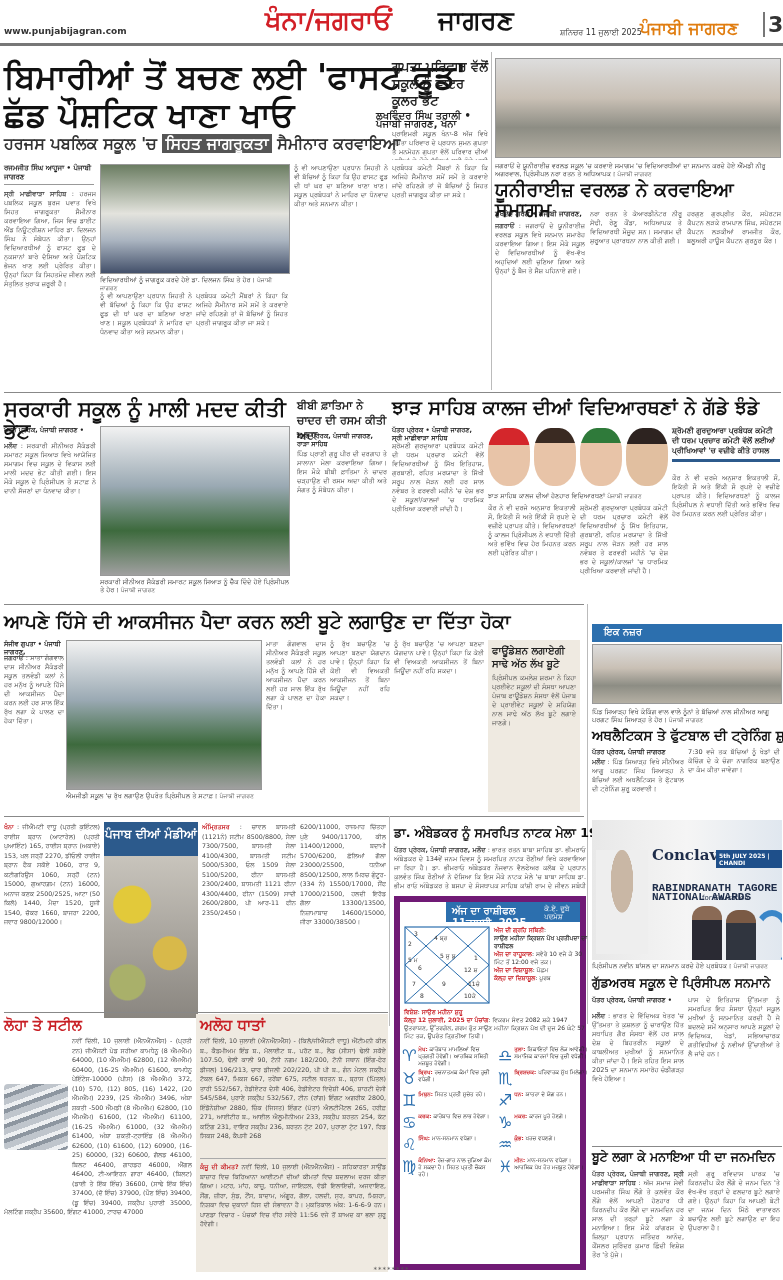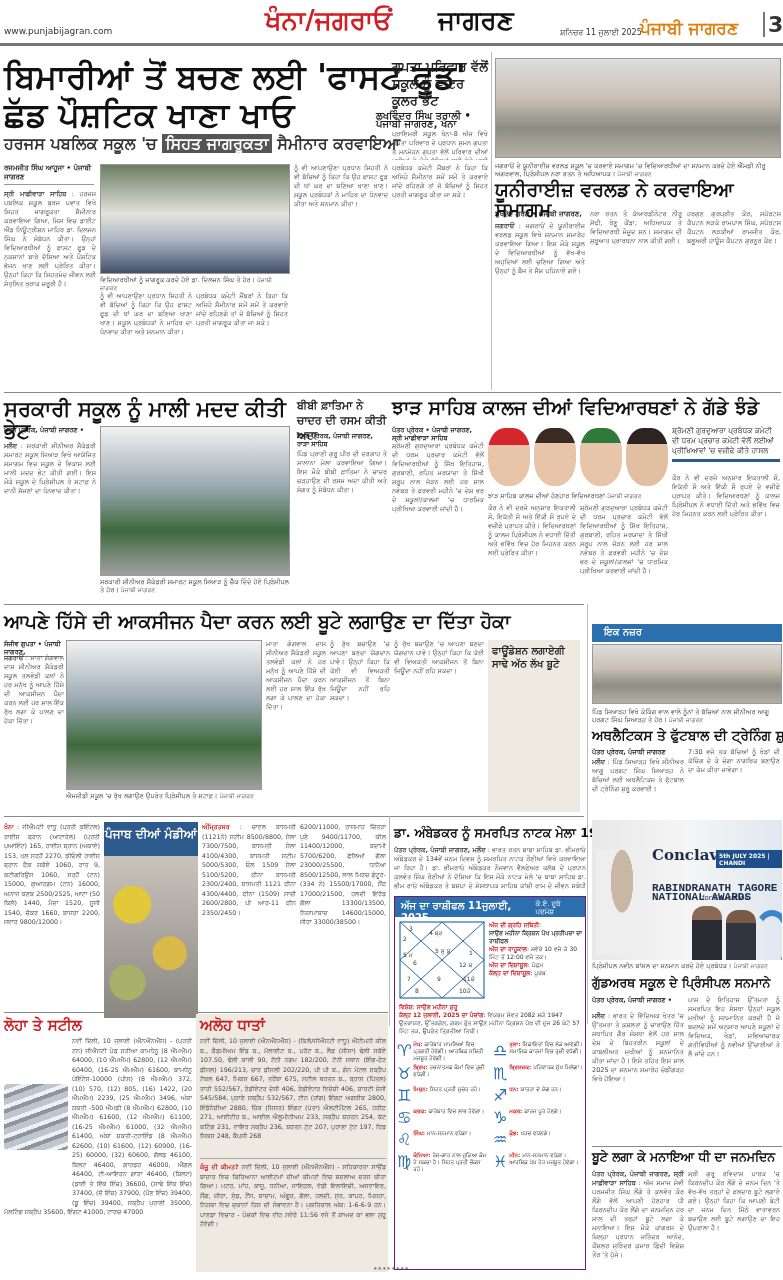--- a/index.html
+++ b/index.html
@@ -1,19 +1,19 @@
 <!DOCTYPE html>
 <html><head>
 <meta charset="utf-8">
 <style>
   * { box-sizing: border-box; margin: 0; padding: 0; }
   body { width: 783px; height: 1280px; background: #fff; font-family: "DejaVu Sans", sans-serif; color: #222; overflow: hidden; position: relative; }
   .abs { position: absolute; }
   .masthead { left: 0; top: 0; width: 783px; height: 46px; border-bottom: 3px solid #777; }
-  .site-url { left: 4px; top: 26px; font-size: 9px; font-weight: normal; color: #333; }
+  .site-url { left: 4px; top: 26px; font-size: 9px; font-weight: bold; color: #333; }
   .edition-red { left: 265px; top: 5px; font-size: 26px; font-weight: bold; color: #d21f26; font-family: "DejaVu Sans", sans-serif; }
   .edition-black { left: 438px; top: 5px; font-size: 26px; font-weight: bold; color: #111; }
   .date-line { left: 560px; top: 28px; font-size: 8px; color: #333; }
   .brand { left: 640px; top: 18px; font-size: 17px; font-weight: bold; color: #e07d10; }
   .page-num { left: 763px; top: 12px; font-size: 22px; font-weight: bold; color: #333; border-left: 2px solid #777; padding-left: 3px; }
 
   .h-big { font-weight: bold; color: #111; line-height: 1.05; }
   .body-text { font-size: 6.5px; line-height: 9px; color: #444; text-align: justify; overflow: hidden; }
   .byline { font-size: 7px; font-weight: bold; color: #222; }
   .caption { font-size: 6.5px; color: #333; line-height: 8px; overflow: hidden; }
@@ -90,35 +90,36 @@
 <div class="abs h-big" style="left:392px;top:398px;width:390px;font-size:19px;">ਝਾੜ ਸਾਹਿਬ ਕਾਲਜ ਦੀਆਂ ਵਿਦਿਆਰਥਣਾਂ ਨੇ ਗੱਡੇ ਝੰਡੇ</div>
 <div class="abs byline" style="left:392px;top:426px;width:92px;font-size:6.5px;line-height:8px;">ਪੱਤਰ ਪ੍ਰੇਰਕ • ਪੰਜਾਬੀ ਜਾਗਰਣ, ਸ੍ਰੀ ਮਾਛੀਵਾੜਾ ਸਾਹਿਬ</div>
 <div class="abs body-text" style="left:392px;top:442px;width:92px;height:158px;">ਸ਼੍ਰੋਮਣੀ ਗੁਰਦੁਆਰਾ ਪ੍ਰਬੰਧਕ ਕਮੇਟੀ ਦੀ ਧਰਮ ਪ੍ਰਚਾਰ ਕਮੇਟੀ ਵੱਲੋਂ ਵਿਦਿਆਰਥੀਆਂ ਨੂੰ ਸਿੱਖ ਇਤਿਹਾਸ, ਗੁਰਬਾਣੀ, ਰਹਿਤ ਮਰਯਾਦਾ ਤੇ ਸਿੱਖੀ ਸਰੂਪ ਨਾਲ ਜੋੜਨ ਲਈ ਹਰ ਸਾਲ ਨਵੰਬਰ ਤੇ ਫਰਵਰੀ ਮਹੀਨੇ 'ਚ ਦੇਸ਼ ਭਰ ਦੇ ਸਕੂਲਾਂ/ਕਾਲਜਾਂ 'ਚ ਧਾਰਮਿਕ ਪ੍ਰੀਖਿਆ ਕਰਵਾਈ ਜਾਂਦੀ ਹੈ।</div>
 <div class="abs face" style="left:488px;top:428px;width:42px;height:58px;background:linear-gradient(180deg,#d4262b 0 30%,#e8c4a8 30% 100%);"></div>
 <div class="abs face" style="left:534px;top:428px;width:42px;height:58px;background:linear-gradient(180deg,#3a2a22 0 25%,#e8c4a8 25% 100%);"></div>
 <div class="abs face" style="left:580px;top:428px;width:42px;height:58px;background:linear-gradient(180deg,#2f7a3a 0 25%,#e8c4a8 25% 100%);"></div>
 <div class="abs face" style="left:626px;top:428px;width:42px;height:58px;background:linear-gradient(180deg,#2d2320 0 28%,#e1bfa0 28% 100%);"></div>
 <div class="abs caption" style="left:488px;top:492px;width:180px;"><span>ਝਾੜ ਸਾਹਿਬ ਕਾਲਜ ਦੀਆਂ ਹੋਣਹਾਰ ਵਿਦਿਆਰਥਣਾਂ</span> <span class="credit">ਪੰਜਾਬੀ ਜਾਗਰਣ</span></div>
 <div class="abs body-text" style="left:488px;top:504px;width:88px;height:96px;">ਕੌਰ ਨੇ ਵੀ ਦਰਜੇ ਅਨੁਸਾਰ ਇਕਤਾਲੀ ਸੌ, ਇਕੱਤੀ ਸੌ ਅਤੇ ਇੱਕੀ ਸੌ ਰੁਪਏ ਦੇ ਵਜ਼ੀਫੇ ਪ੍ਰਾਪਤ ਕੀਤੇ। ਵਿਦਿਆਰਥਣਾਂ ਨੂੰ ਕਾਲਜ ਪ੍ਰਿੰਸੀਪਲ ਨੇ ਵਧਾਈ ਦਿੱਤੀ ਅਤੇ ਭਵਿੱਖ ਵਿਚ ਹੋਰ ਮਿਹਨਤ ਕਰਨ ਲਈ ਪ੍ਰੇਰਿਤ ਕੀਤਾ।</div>
 <div class="abs body-text" style="left:580px;top:504px;width:88px;height:96px;">ਸ਼੍ਰੋਮਣੀ ਗੁਰਦੁਆਰਾ ਪ੍ਰਬੰਧਕ ਕਮੇਟੀ ਦੀ ਧਰਮ ਪ੍ਰਚਾਰ ਕਮੇਟੀ ਵੱਲੋਂ ਵਿਦਿਆਰਥੀਆਂ ਨੂੰ ਸਿੱਖ ਇਤਿਹਾਸ, ਗੁਰਬਾਣੀ, ਰਹਿਤ ਮਰਯਾਦਾ ਤੇ ਸਿੱਖੀ ਸਰੂਪ ਨਾਲ ਜੋੜਨ ਲਈ ਹਰ ਸਾਲ ਨਵੰਬਰ ਤੇ ਫਰਵਰੀ ਮਹੀਨੇ 'ਚ ਦੇਸ਼ ਭਰ ਦੇ ਸਕੂਲਾਂ/ਕਾਲਜਾਂ 'ਚ ਧਾਰਮਿਕ ਪ੍ਰੀਖਿਆ ਕਰਵਾਈ ਜਾਂਦੀ ਹੈ।</div>
-<div class="abs" style="left:672px;top:426px;width:108px;font-size:7.5px;font-weight:normal;line-height:10px;color:#222;border-bottom:3px solid #2c5a8c;padding-bottom:3px;">ਸ਼੍ਰੋਮਣੀ ਗੁਰਦੁਆਰਾ ਪ੍ਰਬੰਧਕ ਕਮੇਟੀ ਦੀ ਧਰਮ ਪ੍ਰਚਾਰ ਕਮੇਟੀ ਵੱਲੋਂ ਲਈਆਂ ਪ੍ਰੀਖਿਆਵਾਂ 'ਚ ਵਜ਼ੀਫੇ ਕੀਤੇ ਹਾਸਲ</div>
+<div class="abs" style="left:672px;top:426px;width:108px;font-size:7.5px;font-weight:bold;line-height:10px;color:#222;border-bottom:3px solid #2c5a8c;padding-bottom:3px;">ਸ਼੍ਰੋਮਣੀ ਗੁਰਦੁਆਰਾ ਪ੍ਰਬੰਧਕ ਕਮੇਟੀ ਦੀ ਧਰਮ ਪ੍ਰਚਾਰ ਕਮੇਟੀ ਵੱਲੋਂ ਲਈਆਂ ਪ੍ਰੀਖਿਆਵਾਂ 'ਚ ਵਜ਼ੀਫੇ ਕੀਤੇ ਹਾਸਲ</div>
 <div class="abs body-text" style="left:672px;top:474px;width:108px;height:126px;">ਕੌਰ ਨੇ ਵੀ ਦਰਜੇ ਅਨੁਸਾਰ ਇਕਤਾਲੀ ਸੌ, ਇਕੱਤੀ ਸੌ ਅਤੇ ਇੱਕੀ ਸੌ ਰੁਪਏ ਦੇ ਵਜ਼ੀਫੇ ਪ੍ਰਾਪਤ ਕੀਤੇ। ਵਿਦਿਆਰਥਣਾਂ ਨੂੰ ਕਾਲਜ ਪ੍ਰਿੰਸੀਪਲ ਨੇ ਵਧਾਈ ਦਿੱਤੀ ਅਤੇ ਭਵਿੱਖ ਵਿਚ ਹੋਰ ਮਿਹਨਤ ਕਰਨ ਲਈ ਪ੍ਰੇਰਿਤ ਕੀਤਾ।</div>
 
 <div class="abs hline" style="left:4px;top:604px;width:580px;"></div>
 
 <div class="abs h-big" style="left:4px;top:612px;width:580px;font-size:19px;white-space:nowrap;">ਆਪਣੇ ਹਿੱਸੇ ਦੀ ਆਕਸੀਜਨ ਪੈਦਾ ਕਰਨ ਲਈ ਬੂਟੇ ਲਗਾਉਣ ਦਾ ਦਿੱਤਾ ਹੋਕਾ</div>
 <div class="abs byline" style="left:4px;top:640px;width:58px;font-size:6.5px;border-bottom:1px solid #888;">ਸੰਜੀਵ ਗੁਪਤਾ • ਪੰਜਾਬੀ ਜਾਗਰਣ,</div>
 <div class="abs body-text" style="left:4px;top:654px;width:60px;height:160px;"><b>ਜਗਰਾਓਂ</b> : <span>ਮਾਤਾ ਗੰਗਵਾਲ ਦਾਸ ਸੀਨੀਅਰ ਸੈਕੰਡਰੀ ਸਕੂਲ ਤਲਵੰਡੀ ਕਲਾਂ ਨੇ ਹਰ ਮਨੁੱਖ ਨੂੰ ਆਪਣੇ ਹਿੱਸੇ ਦੀ ਆਕਸੀਜਨ ਪੈਦਾ ਕਰਨ ਲਈ ਹਰ ਸਾਲ ਇੱਕ ਰੁੱਖ ਲਗਾ ਕੇ ਪਾਲਣ ਦਾ ਹੋਕਾ ਦਿੱਤਾ।</span></div>
 <div class="abs photo photo3" style="left:66px;top:640px;width:196px;height:150px;"></div>
 <div class="abs caption" style="left:66px;top:792px;width:196px;"><span>ਐਮਜੀਡੀ ਸਕੂਲ 'ਚ ਰੁੱਖ ਲਗਾਉਣ ਉਪਰੰਤ ਪ੍ਰਿੰਸੀਪਲ ਤੇ ਸਟਾਫ਼।</span> <span class="credit">ਪੰਜਾਬੀ ਜਾਗਰਣ</span></div>
 <div class="abs body-text" style="left:266px;top:640px;width:60px;height:172px;">ਮਾਤਾ ਗੰਗਵਾਲ ਦਾਸ ਸੀਨੀਅਰ ਸੈਕੰਡਰੀ ਸਕੂਲ ਤਲਵੰਡੀ ਕਲਾਂ ਨੇ ਹਰ ਮਨੁੱਖ ਨੂੰ ਆਪਣੇ ਹਿੱਸੇ ਦੀ ਆਕਸੀਜਨ ਪੈਦਾ ਕਰਨ ਲਈ ਹਰ ਸਾਲ ਇੱਕ ਰੁੱਖ ਲਗਾ ਕੇ ਪਾਲਣ ਦਾ ਹੋਕਾ ਦਿੱਤਾ।</div>
 <div class="abs body-text" style="left:330px;top:640px;width:60px;height:172px;">ਨੂੰ ਰੁੱਖ ਬਚਾਉਣ 'ਚ ਆਪਣਾ ਬਣਦਾ ਯੋਗਦਾਨ ਪਾਵੇ। ਉਨ੍ਹਾਂ ਕਿਹਾ ਕਿ ਕੋਈ ਵੀ ਵਿਅਕਤੀ ਆਕਸੀਜਨ ਤੋਂ ਬਿਨਾ ਜਿਊਂਦਾ ਨਹੀਂ ਰਹਿ ਸਕਦਾ।</div>
 <div class="abs body-text" style="left:394px;top:640px;width:90px;height:172px;">ਨੂੰ ਰੁੱਖ ਬਚਾਉਣ 'ਚ ਆਪਣਾ ਬਣਦਾ ਯੋਗਦਾਨ ਪਾਵੇ। ਉਨ੍ਹਾਂ ਕਿਹਾ ਕਿ ਕੋਈ ਵੀ ਵਿਅਕਤੀ ਆਕਸੀਜਨ ਤੋਂ ਬਿਨਾ ਜਿਊਂਦਾ ਨਹੀਂ ਰਹਿ ਸਕਦਾ।</div>
 <div class="abs box-shade" style="left:488px;top:640px;width:92px;height:172px;padding:4px;">
   <div style="font-size:10px;font-weight:bold;line-height:13px;color:#222;margin-bottom:4px;">ਫਾਊਂਡੇਸ਼ਨ ਲਗਾਏਗੀ ਸਾਢੇ ਅੱਠ ਲੱਖ ਬੂਟੇ</div>
+  <div class="body-text" style="height:130px;">ਪ੍ਰਿੰਸੀਪਲ ਕਮਲੇਸ਼ ਸ਼ਰਮਾ ਨੇ ਕਿਹਾ ਪ੍ਰਈਵੇਟ ਸਕੂਲਾਂ ਦੀ ਸੰਸਥਾ ਆਪਣਾ ਪੰਜਾਬ ਫਾਊਂਡੇਸ਼ਨ ਸੰਸਥਾ ਵੱਲੋਂ ਪੰਜਾਬ ਦੇ ਪ੍ਰਾਈਵੇਟ ਸਕੂਲਾਂ ਦੇ ਸਹਿਯੋਗ ਨਾਲ ਸਾਢੇ ਅੱਠ ਲੱਖ ਬੂਟੇ ਲਗਾਏ ਜਾਣਗੇ।</div>
 </div>
 
 <div class="abs vline" style="left:587px;top:604px;height:420px;"></div>
 
 <div class="abs blue-bar" style="left:592px;top:624px;width:190px;height:18px;padding:2px 12px;">ਇਕ ਨਜ਼ਰ</div>
 <div class="abs photo photo4" style="left:592px;top:644px;width:190px;height:60px;"></div>
 <div class="abs caption" style="left:592px;top:708px;width:190px;"><span>ਪਿੰਡ ਸਿਆੜ੍ਹ ਵਿਖੇ ਕੰਕਿੰਗ ਵਾਲ ਵਾਲੇ ਨੂੰਨਾਂ ਤੇ ਬੱਚਿਆਂ ਨਾਲ ਸੀਨੀਅਰ ਆਗੂ ਪਰਗਟ ਸਿੰਘ ਸਿਆੜ੍ਹ ਤੇ ਹੋਰ।</span> <span class="credit">ਪੰਜਾਬੀ ਜਾਗਰਣ</span></div>
 <div class="abs h-big" style="left:592px;top:728px;width:190px;font-size:13.5px;white-space:nowrap;">ਅਥਲੈਟਿਕਸ ਤੇ ਫੁੱਟਬਾਲ ਦੀ ਟ੍ਰੇਨਿੰਗ ਸ਼ੁਰੂ</div>
 <div class="abs byline" style="left:592px;top:748px;width:92px;font-size:6.5px;">ਪੱਤਰ ਪ੍ਰੇਰਕ, ਪੰਜਾਬੀ ਜਾਗਰਣ</div>
 <div class="abs body-text" style="left:592px;top:758px;width:92px;height:56px;"><b>ਮਲੌਦ</b> : <span>ਪਿੰਡ ਸਿਆੜ੍ਹ ਵਿਖੇ ਸੀਨੀਅਰ ਆਗੂ ਪਰਗਟ ਸਿੰਘ ਸਿਆੜ੍ਹ ਨੇ ਬੱਚਿਆਂ ਲਈ ਅਥਲੈਟਿਕਸ ਤੇ ਫੁੱਟਬਾਲ ਦੀ ਟ੍ਰੇਨਿੰਗ ਸ਼ੁਰੂ ਕਰਵਾਈ।</span></div>
@@ -132,21 +133,21 @@
   <div style="height:162px;background:radial-gradient(circle at 30% 30%,#e2c93a 0 14%,transparent 15%),radial-gradient(circle at 70% 60%,#d8b94a 0 14%,transparent 15%),radial-gradient(circle at 25% 78%,#a9b06a 0 12%,transparent 13%),linear-gradient(180deg,#c8c4bc,#8a8680);"></div>
 </div>
 <div class="abs body-text" style="left:202px;top:822px;width:94px;height:186px;font-size:6.3px;line-height:9.5px;"><b class="red-head">ਅੰਮ੍ਰਿਤਸਰ</b> : <span>ਚਾਵਲ ਬਾਸਮਤੀ (1121ਨੰ) ਸਟੀਮ 8500/8800, ਸੇਲਾ 7300/7500, ਬਾਸਮਤੀ ਸੇਲਾ 4100/4300, ਬਾਸਮਤੀ ਸਟੀਮ 5000/5300, ਓਲ 1509 ਸੇਲਾ 5100/5200, ਫੀਨਾ ਬਾਸਮਤੀ 2300/2400, ਬਾਸਮਤੀ 1121 ਫੀਨਾ 4300/4400, ਫੀਨਾ (1509) ਸਾਦੀ 2600/2800, ਪੀ ਆਰ-11 ਫੀਨ 2350/2450।</span></div>
 <div class="abs body-text" style="left:300px;top:822px;width:86px;height:186px;font-size:6.3px;line-height:9.5px;">6200/11000, ਰਾਜਮਾਹ ਚਿੱਤਰਾ ਪੁਣੇ 9400/11700, ਕੀਲ 11400/12000, ਬਦਾਮੀ 5700/6200, ਛੱਲਿਆਂ ਗੋਲਾ 23000/25500, ਧਨੀਆ 8500/12500, ਲਾਲ ਮਿਰਚ ਗੁੰਟੂਰ-(334 ਨੰ) 15500/17000, ਸੌਂਫ 17000/21500, ਹਲਦੀ ਇਰੋਡ ਗੋਲਾ 13300/13500, ਨਿਜ਼ਾਮਾਬਾਦ 14600/15000, ਜੀਰਾ 33000/38500।</div>
 
 <div class="abs vline" style="left:389px;top:816px;height:210px;"></div>
 
 <div class="abs h-big" style="left:394px;top:826px;width:192px;font-size:12.5px;white-space:nowrap;">ਡਾ. ਅੰਬੇਡਕਰ ਨੂੰ ਸਮਰਪਿਤ ਨਾਟਕ ਮੇਲਾ 19 ਨੂੰ</div>
 <div class="abs body-text" style="left:394px;top:846px;width:192px;height:44px;"><b>ਪੱਤਰ ਪ੍ਰੇਰਕ, ਪੰਜਾਬੀ ਜਾਗਰਣ, ਮਲੌਦ</b> : <span>ਭਾਰਤ ਰਤਨ ਬਾਬਾ ਸਾਹਿਬ ਡਾ. ਭੀਮਰਾਓ ਅੰਬੇਡਕਰ ਦੇ 134ਵੇਂ ਜਨਮ ਦਿਵਸ ਨੂੰ ਸਮਰਪਿਤ ਨਾਟਕ ਰੌਣੀਆਂ ਵਿਖੇ ਕਰਵਾਇਆ ਜਾ ਰਿਹਾ ਹੈ। ਡਾ. ਭੀਮਰਾਓ ਅੰਬੇਡਕਰ ਨੌਜਵਾਨ ਵੈਲਫੇਅਰ ਕਲੱਬ ਦੇ ਪ੍ਰਧਾਨ ਕੁਲਵੰਤ ਸਿੰਘ ਰੌਣੀਆਂ ਨੇ ਦੱਸਿਆ ਕਿ ਇਸ ਮੌਕੇ ਨਾਟਕ ਮੇਲੇ 'ਚ ਬਾਬਾ ਸਾਹਿਬ ਡਾ. ਭੀਮ ਰਾਓ ਅੰਬੇਡਕਰ ਤੇ ਬਸਪਾ ਦੇ ਸੰਸਥਾਪਕ ਸਾਹਿਬ ਕਾਂਸ਼ੀ ਰਾਮ ਦੇ ਜੀਵਨ ਸਬੰਧੀ ਜਾਣਕਾਰੀ ਦਿੰਦੇ ਨਾਟਕ ਪੇਸ਼ ਕੀਤੇ ਜਾਣਗੇ।</span></div>
 
-<div class="abs" style="left:394px;top:896px;width:192px;height:374px;border:1px solid #701a75;">
+<div class="abs" style="left:394px;top:896px;width:192px;height:374px;border:6px solid #701a75;padding-left:46px;">
   <div class="blue-bar" style="height:20px;padding:3px 6px;display:flex;justify-content:space-between;">
     <span>ਅੱਜ ਦਾ ਰਾਸ਼ੀਫਲ 11ਜੁਲਾਈ, 2025</span>
     <span style="font-size:7px;font-weight:normal;">ਕੇ.ਏ. ਦੂਬੇ ਪਦਮੇਸ਼</span>
   </div>
   <svg style="position:absolute;left:4px;top:24px;" width="86" height="78">
     <rect x="1" y="1" width="84" height="76" fill="#fff" stroke="#2c6fae" stroke-width="1.2"></rect>
     <line x1="1" y1="1" x2="85" y2="77" stroke="#2c6fae"></line>
     <line x1="85" y1="1" x2="1" y2="77" stroke="#2c6fae"></line>
     <polygon points="43,1 85,39 43,77 1,39" fill="none" stroke="#2c6fae"></polygon>
   </svg>

